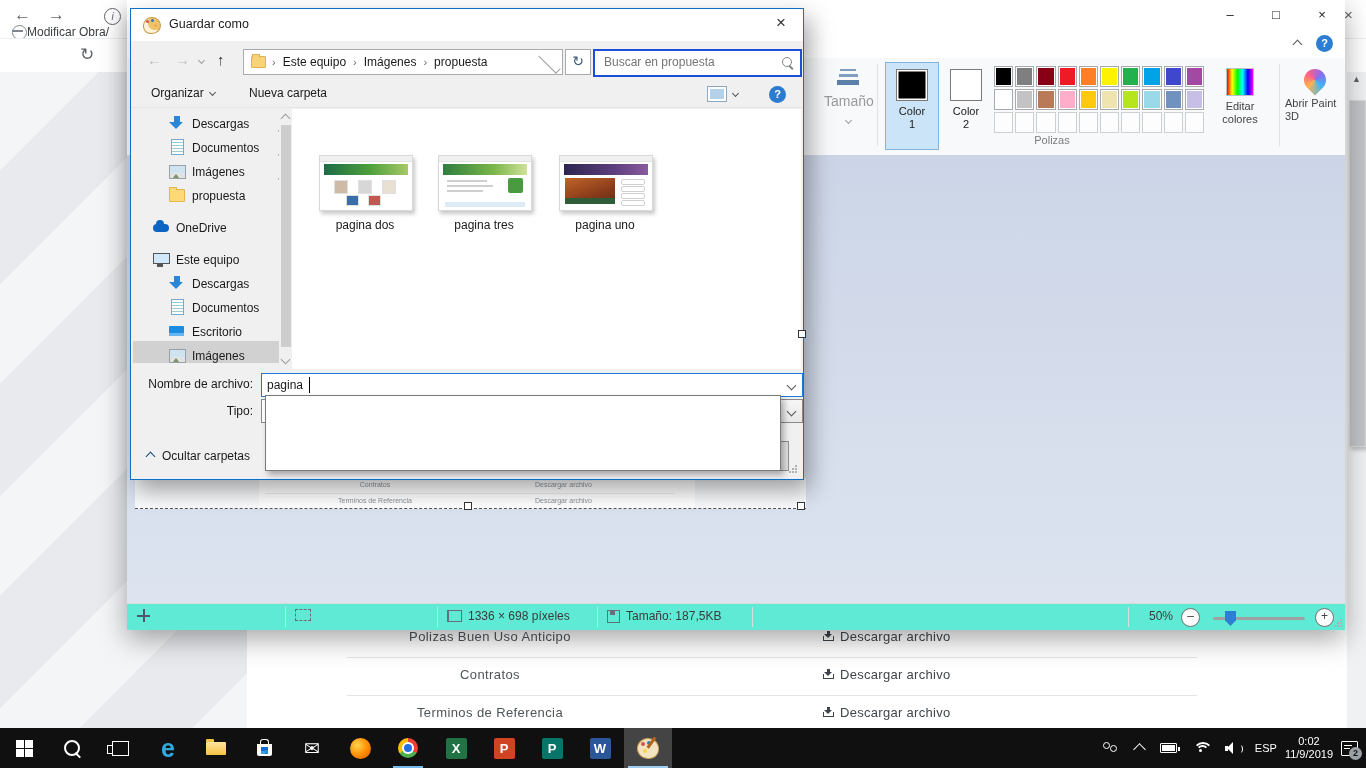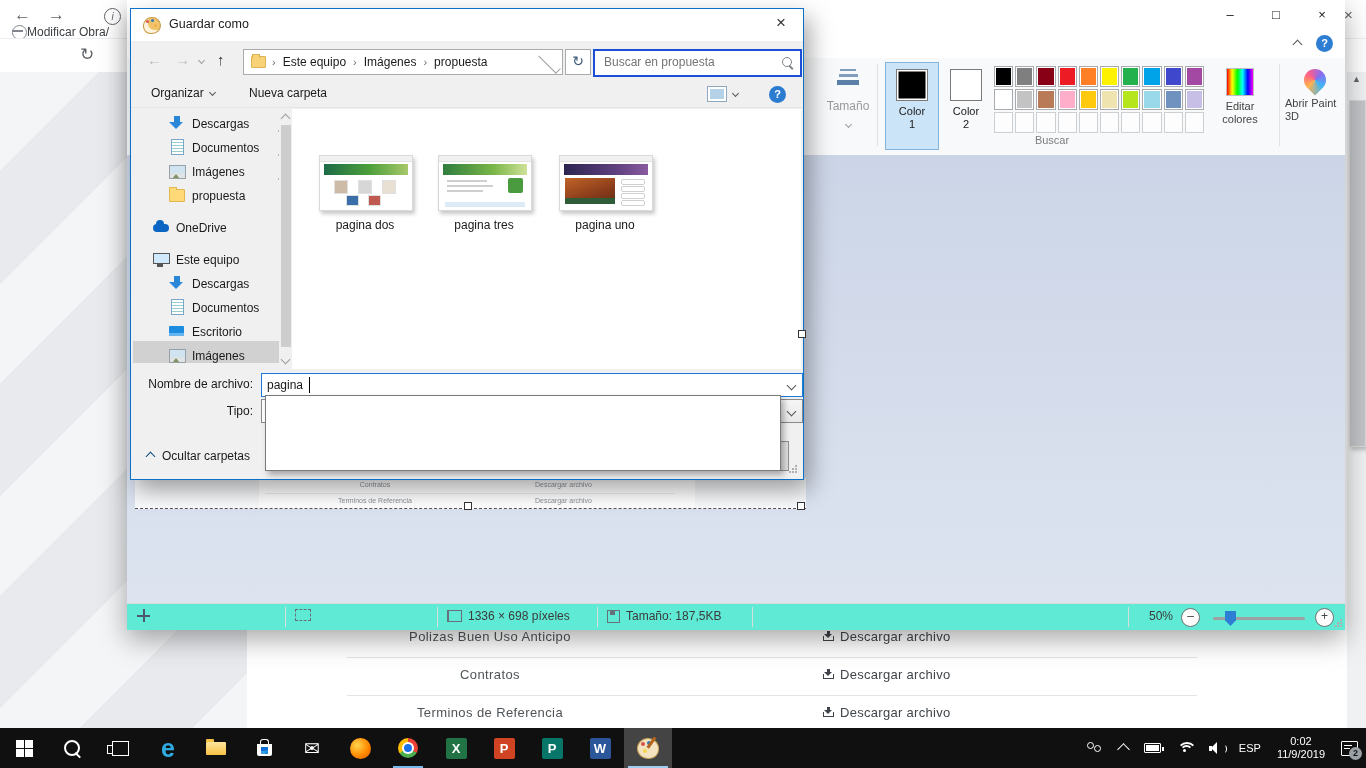--- a/index.html
+++ b/index.html
@@ -45,21 +45,21 @@
      box-shadow:0 10px 26px rgba(0,0,0,.35);}
   #pt-titlebar{left:0;top:0;width:1218px;height:30px;background:#fff}
   .winbtn{position:absolute;top:0;width:46px;height:30px;text-align:center;line-height:30px;font-size:13px;color:#1a1a1a}
   #pt-ribbonrow2{left:0;top:30px;width:1218px;height:28px;background:#fff}
   #pt-collapse{position:absolute;right:44px;top:11px}
   #pt-help{position:absolute;right:12px;top:5px;width:17px;height:17px;border-radius:50%;background:#2d7dd2;color:#fff;font-size:11px;font-weight:bold;text-align:center;line-height:17px}
   #pt-ribbon{left:0;top:58px;width:1218px;height:97px;background:#f8f9fa;border-bottom:1px solid #e3e5e8}
   .rsep{position:absolute;top:6px;height:82px;width:1px;background:#e0e2e5}
   #grp-size{left:697px;top:8px;width:48px;text-align:center}
   #grp-size .bars i{display:block;margin:3px auto;background:#7f9ebd;width:20px}
-  #grp-size .lbl{margin-top:14px;font-size:12px;color:#9a9a9a}
+  #grp-size .lbl{margin-top:8px;font-size:14px;color:#9a9a9a}
   .colbtn{position:absolute;top:4px;width:52px;height:86px;text-align:center;border:1px solid transparent}
   .colbtn.sel{background:#cce4f7;border-color:#84b6dd}
   .colbtn .sw{width:30px;height:30px;margin:6px auto 4px;border:1px solid #7a7a7a;box-shadow:inset 0 0 0 1.5px #fff}
   .colbtn .t{font-size:11px;color:#1a1a1a;line-height:13px}
   #palette{left:866px;top:7px;width:212px}
   .prowp{display:flex}
   .pcell{width:19px;height:19px;margin:1px;border:1px solid #a8aaad;box-shadow:inset 0 0 0 1px #fff}
   .pcell.empty{border-color:#cdd0d3;background:#fdfdfd;box-shadow:none}
   #grp-edit{left:1084px;top:8px;width:58px;text-align:center}
   #edit-ic{width:26px;height:26px;margin:2px auto 4px;border:1px solid #bfbfbf;
@@ -229,21 +229,21 @@
   .wifi{width:16px;height:13px}
   .wifi i{position:absolute;border:2px solid transparent;border-top-color:#fff;border-radius:50%}
   .wifi .w1{left:0;top:0;width:16px;height:16px}
   .wifi .w2{left:3.5px;top:3.5px;width:9px;height:9px}
   .wifi .w3{left:6.5px;top:7px;width:3px;height:3px;background:#fff;border:none;border-radius:50%}
   .spk{width:14px;height:12px}
   .spk:before{content:"";position:absolute;left:0;top:3.5px;width:3px;height:5px;background:#fff}
   .spk:after{content:"";position:absolute;left:2px;top:0;border-top:6px solid transparent;border-bottom:6px solid transparent;border-right:6px solid #fff}
   .spk i{position:absolute;left:10px;top:2px;width:6px;height:8px;border:1.5px solid transparent;border-right-color:#fff;border-radius:50%}
   .lang{font-size:11px;margin:0 8px}
-  .clock{font-size:11px;line-height:13px;text-align:center;margin:0 8px}
+  .clock{font-size:11px;line-height:13px;text-align:center;margin:0 0}
   .notif{width:15px;height:13px;border:1.5px solid #fff;border-radius:1px;position:relative}
   .notif i{position:absolute;left:2px;height:1.5px;background:#fff}
   .badge{position:absolute;left:7px;top:5px;width:13px;height:13px;border-radius:50%;background:#9aa0a6;color:#111;font-size:9px;text-align:center;line-height:13px;font-weight:bold}
 </style>
 </head>
 <body>
 
 <div class="abs" id="chrome-frame">
   <div class="abs" id="cr-tab">
     <span class="globe"></span>
@@ -366,21 +366,21 @@
     </div>
     <div class="abs" id="grp-edit">
       <div id="edit-ic"></div>
       <div class="rlbl">Editar colores</div>
     </div>
     <div class="rsep" style="left:1152px"></div>
     <div class="abs" id="grp-p3d">
       <div id="p3d-ic"></div>
       <div class="rlbl">Abrir Paint 3D</div>
     </div>
-    <div class="abs" id="grp-colores-lbl">Buscar</div>
+    <div class="abs" id="grp-colores-lbl">Polizas</div>
   </div>
 
   <div class="abs" id="pt-workspace"></div>
 
   <div class="abs" id="canvas-strip">
     <div class="cs-gray" style="left:0;width:124px"></div>
     <div class="cs-gray" style="left:560px;width:111px"></div>
     <div class="csrow" style="top:3px">
       <span class="l">Contratos</span>
       <span class="r">Descargar archivo</span>

